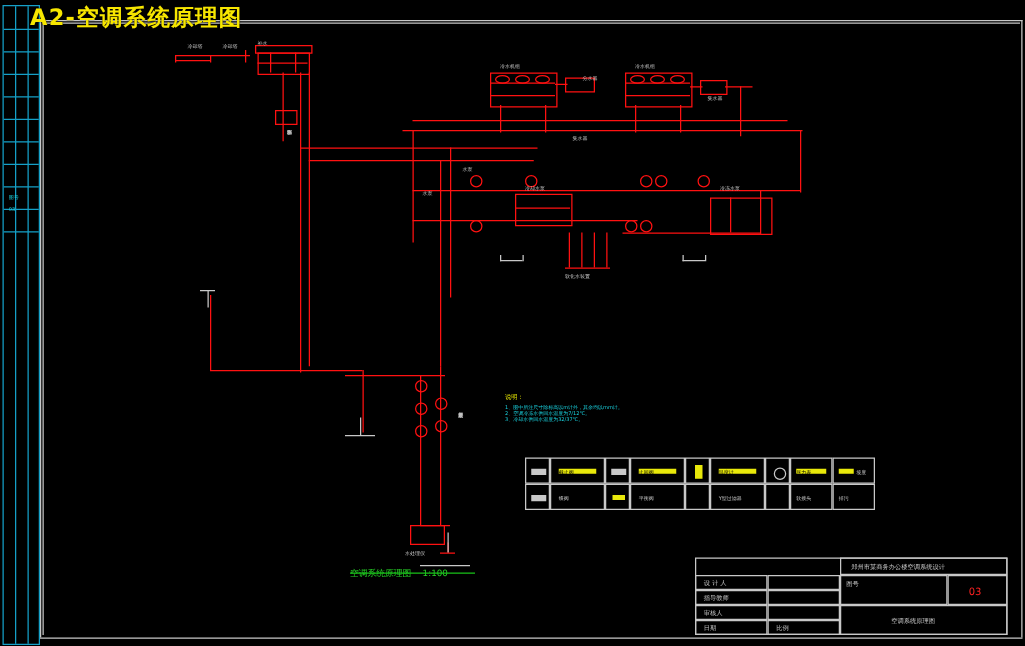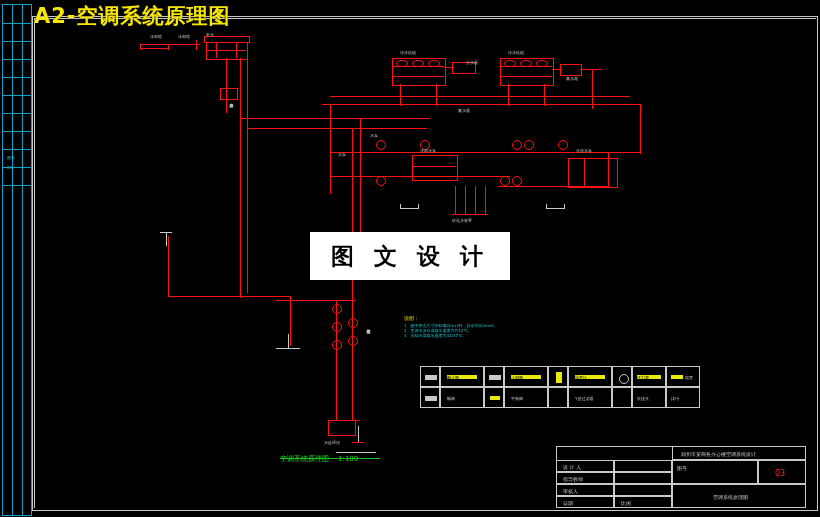--- a/index.html
+++ b/index.html
@@ -3,21 +3,21 @@
 <meta charset="utf-8">
 <style>
   html,body{margin:0;padding:0;background:#000;}
   body{width:820px;height:517px;overflow:hidden;font-family:"DejaVu Sans","Liberation Sans",sans-serif;}
   #root{position:relative;width:820px;height:517px;background:#000;}
 
   .abs{position:absolute;}
 
   
   #title-overlay{
-    left:34px;top:2px;color:#f7e600;font-size:21px;font-weight:bold;
+    left:24px;top:2px;color:#f7e600;font-size:18px;font-weight:bold;
     letter-spacing:1px;font-family:"DejaVu Sans","Liberation Sans",sans-serif;
     text-shadow:0 0 1px #000;z-index:60;
   }
 
   
   #watermark{
     left:310px;top:232px;width:200px;height:48px;background:#fff;
     display:flex;align-items:center;justify-content:center;z-index:55;
   }
   #watermark span{
@@ -327,17 +327,14 @@
       <div class="abs tt" style="left:4px;top:4px;">图号</div>
     </div>
     <div class="cell" style="left:202px;top:14px;width:48px;height:24px;">
       <div class="abs tr" style="left:16px;top:8px;font-size:8px;">03</div>
     </div>
     <div class="cell" style="left:116px;top:38px;width:134px;height:24px;">
       <div class="abs tt" style="left:40px;top:9px;">空调系统原理图</div>
     </div>
   </div>
 
-  <div id="watermark" class="abs">
-    <span>图 文 设 计</span>
-  </div>
 
 </div>
 
 </body></html>

